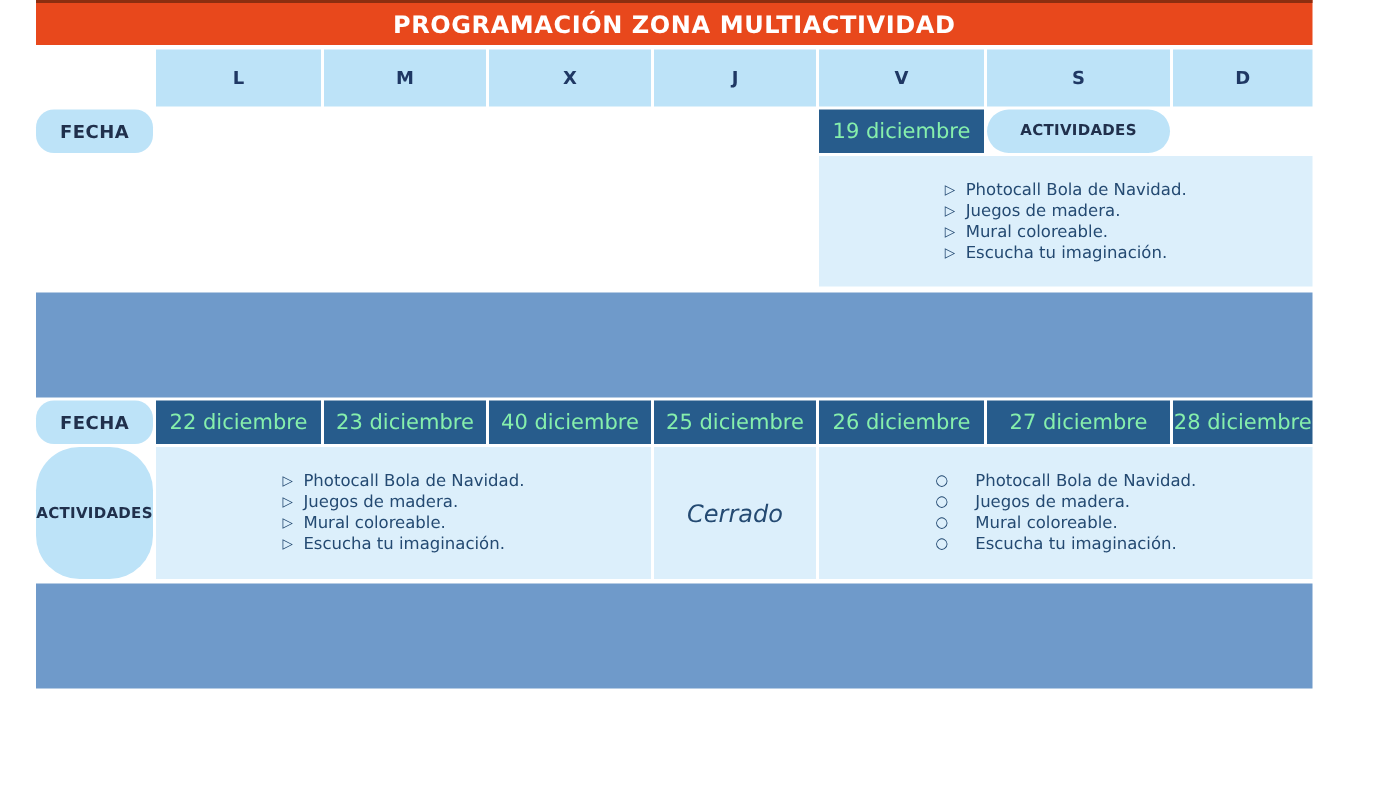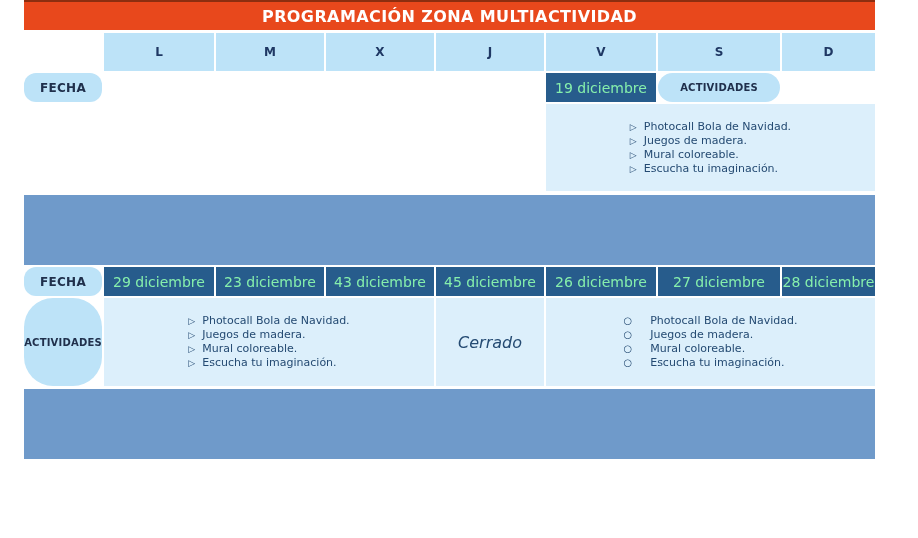--- a/index.html
+++ b/index.html
@@ -118,24 +118,24 @@
             </div>
           </div>
       </div>
     </div>
 
     <div class="band band-1"></div>
 
     <div class="grid grid2">
 
       <div class="cell cell-label label-fecha">FECHA</div>
-      <div class="cell cell-date">29 diciembre</div>
+      <div class="cell cell-date">22 diciembre</div>
       <div class="cell cell-date">23 diciembre</div>
-      <div class="cell cell-date">43 diciembre</div>
-      <div class="cell cell-date">45 diciembre</div>
+      <div class="cell cell-date">40 diciembre</div>
+      <div class="cell cell-date">25 diciembre</div>
       <div class="cell cell-date">26 diciembre</div>
       <div class="cell cell-date">27 diciembre</div>
       <div class="cell cell-date">28 diciembre</div>
 
       <div class="cell cell-label label-activ">ACTIVIDADES</div>
       <div class="cell cell-activities" style="grid-column: 2 / span 3;">
         <div class="act-list">
             <div class="act-line">
               <span class="bullet">▷</span>
               <span class="act-text">Photocall Bola de Navidad.</span>

